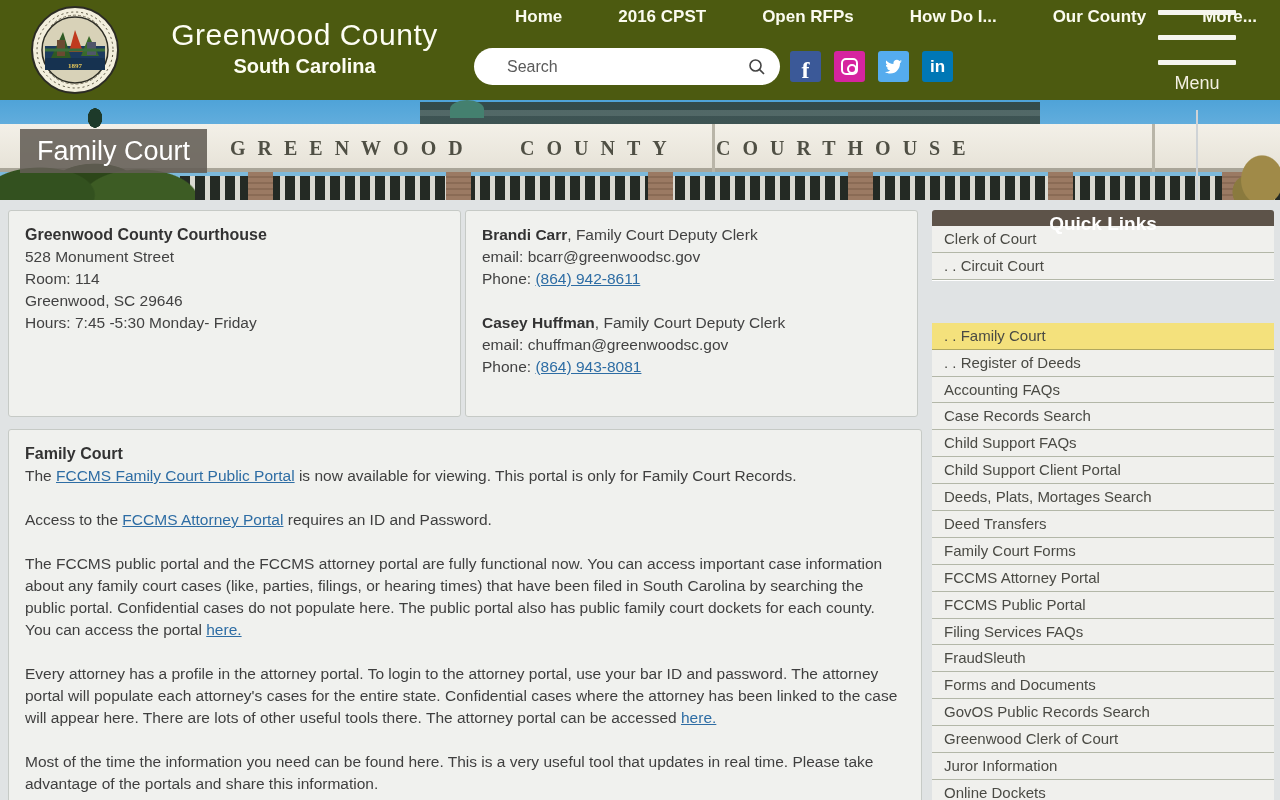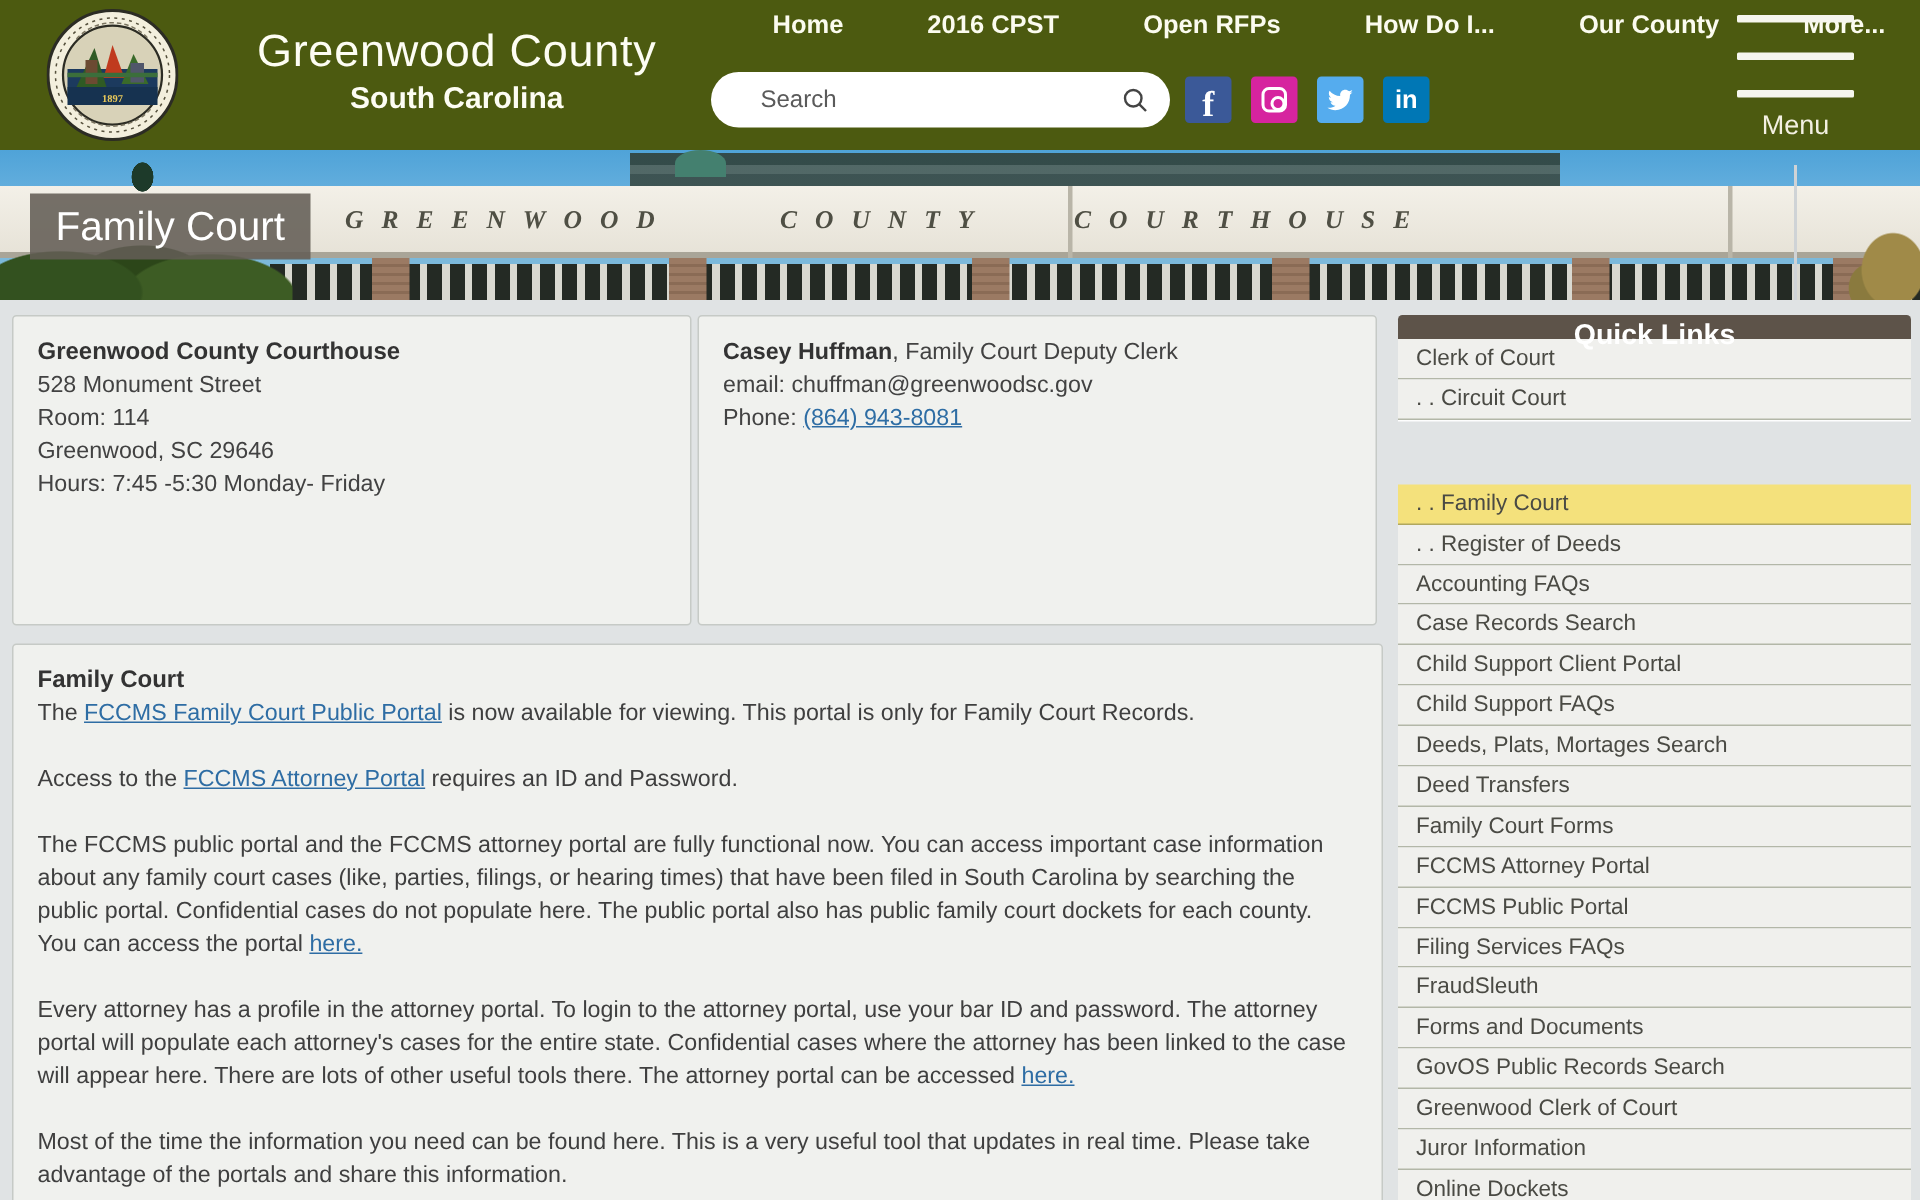--- a/index.html
+++ b/index.html
@@ -33,22 +33,22 @@
 
   
   .banner { position: relative; width: 1280px; height: 100px; overflow: hidden;
             background: linear-gradient(#4fa3d8 0, #63aedd 26px, #7cb9db 30px); }
   .roofline { position: absolute; left: 420px; top: 2px; width: 620px; height: 22px;
               background: linear-gradient(#30413a 0 8px, #51615a 8px 14px, #3a4a44 14px 100%); opacity: .9; }
   .dome { position: absolute; left: 450px; top: 0px; width: 34px; height: 18px; background: #44806f; border-radius: 50% 50% 0 0; }
   .band { position: absolute; left: 0; top: 24px; width: 1280px; height: 48px;
           background: linear-gradient(#f3f0e8, #e7e3d8); border-bottom: 4px solid #a9a598; }
   .band-joint { position: absolute; top: 24px; width: 3px; height: 48px; background: #b9b5a8; }
-  .building-letters { position: absolute; top: 37px; font-family: "Liberation Serif", serif; font-size: 17px;
-                      font-weight: 600; color: #4f4f44; letter-spacing: 12px; white-space: nowrap; font-style: italic; }
+  .building-letters { position: absolute; top: 37px; font-family: "Liberation Serif", serif; font-size: 20px;
+                      font-weight: 600; color: #4f4f44; letter-spacing: 12px; white-space: nowrap; }
   .windows { position: absolute; left: 180px; top: 76px; width: 1100px; height: 24px;
              background: repeating-linear-gradient(90deg, #242a24 0 10px, #d9d9d1 10px 15px); }
   .pillar { position: absolute; top: 72px; width: 25px; height: 28px;
             background: repeating-linear-gradient(#9b7a63 0 4px, #8a6b55 4px 6px); }
   .trees-left { position: absolute; left: 0; top: 40px; width: 195px; height: 60px;
                 background: radial-gradient(ellipse 90px 45px at 40px 55px, #33511f 60%, transparent 62%),
                             radial-gradient(ellipse 95px 50px at 140px 60px, #3d5c24 60%, transparent 62%),
                             radial-gradient(ellipse 70px 35px at 95px 45px, #2c4619 60%, transparent 62%); }
   .tree-tip { position: absolute; left: 82px; top: 0; width: 26px; height: 34px;
               background: radial-gradient(ellipse 12px 16px at 13px 18px, #1d3a2a 60%, transparent 62%); }
@@ -190,20 +190,25 @@
         <div class="info-title">Greenwood County Courthouse</div>
         <div id="info-lines">
             <div class="info-line">528 Monument Street</div>
             <div class="info-line">Room: 114</div>
             <div class="info-line">Greenwood, SC 29646</div>
             <div class="info-line">Hours: 7:45 -5:30 Monday- Friday</div>
           </div>
       </div>
       <div class="panel contact-box">
         <div id="contacts">
+            <div class="contact-entry first">
+              <div class="contact-line"><span class="contact-name">Brandi Carr</span>, Family Court Deputy Clerk</div>
+              <div class="contact-line">email: bcarr@greenwoodsc.gov</div>
+              <div class="contact-line">Phone: <a class="link">(864) 942-8611</a></div>
+            </div>
             <div class="contact-entry">
               <div class="contact-line"><span class="contact-name">Casey Huffman</span>, Family Court Deputy Clerk</div>
               <div class="contact-line">email: chuffman@greenwoodsc.gov</div>
               <div class="contact-line">Phone: <a class="link">(864) 943-8081</a></div>
             </div>
           </div>
       </div>
     </div>
     <div class="panel main-box">
       <div class="main-heading">Family Court</div>
@@ -219,22 +224,22 @@
 
   <div class="sidebar">
     <div class="ql-header">Quick Links</div>
     <ul class="ql-list" id="ql-list">
         <li class="ql-item">Clerk of Court</li>
         <li class="ql-item">. . Circuit Court</li>
         <li class="ql-item active">. . Family Court</li>
         <li class="ql-item">. . Register of Deeds</li>
         <li class="ql-item">Accounting FAQs</li>
         <li class="ql-item">Case Records Search</li>
+        <li class="ql-item">Child Support FAQs</li>
         <li class="ql-item">Child Support Client Portal</li>
-        <li class="ql-item">Child Support FAQs</li>
         <li class="ql-item">Deeds, Plats, Mortages Search</li>
         <li class="ql-item">Deed Transfers</li>
         <li class="ql-item">Family Court Forms</li>
         <li class="ql-item">FCCMS Attorney Portal</li>
         <li class="ql-item">FCCMS Public Portal</li>
         <li class="ql-item">Filing Services FAQs</li>
         <li class="ql-item">FraudSleuth</li>
         <li class="ql-item">Forms and Documents</li>
         <li class="ql-item">GovOS Public Records Search</li>
         <li class="ql-item">Greenwood Clerk of Court</li>

